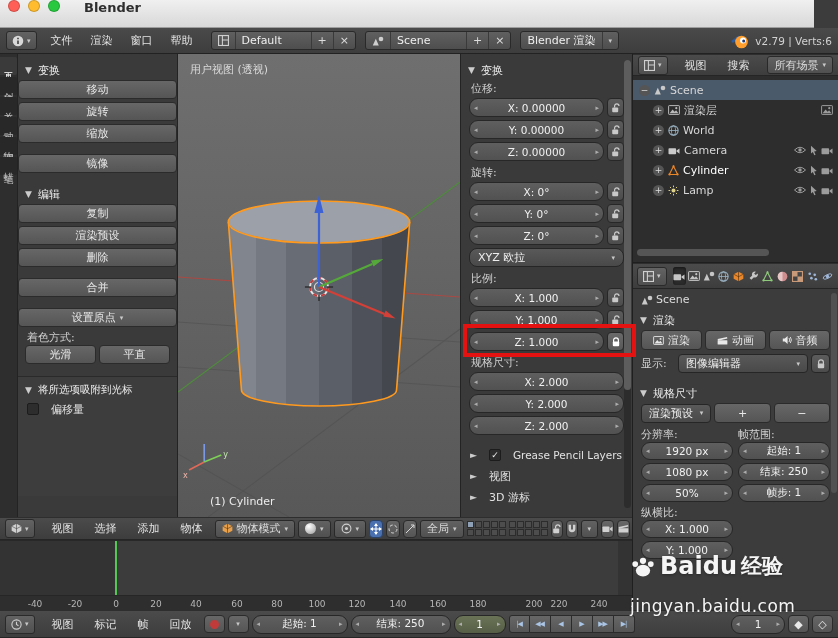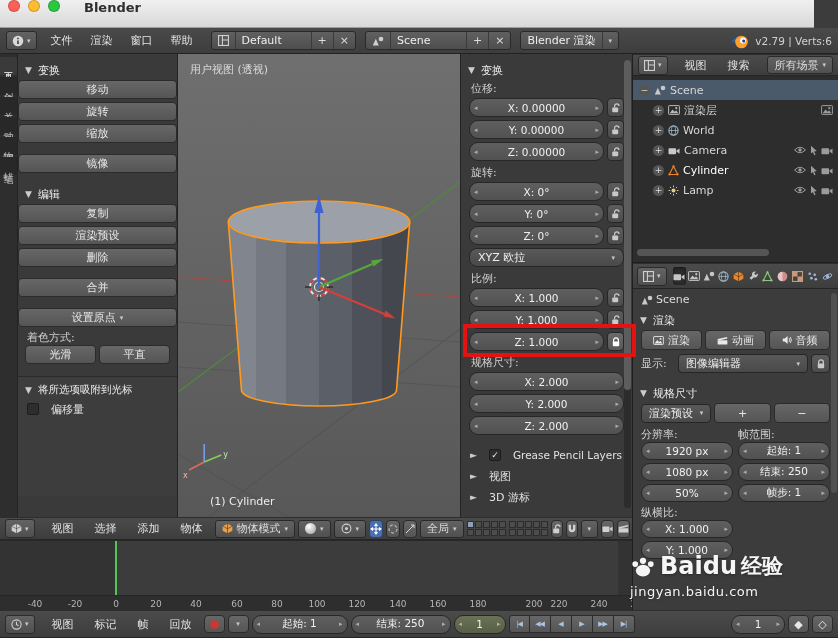--- a/index.html
+++ b/index.html
@@ -128,21 +128,21 @@
 .plabel{height:15px;line-height:15px;color:#d2d2d2}
 .sq{width:19px;height:19px;flex:none}
 #pscroll{position:absolute;right:1px;top:30px;width:6px;height:200px;background:#515151;border-radius:3px}
 
 
 #redbox{left:463px;top:324px;width:173px;height:33px;border:4px solid #e51212;z-index:50}
 #watermark{left:630px;top:552px;width:206px;color:#fff;z-index:60;opacity:.95;
   text-shadow:0 1px 3px rgba(0,0,0,.35)}
 #wm-line1{display:flex;align-items:center;gap:4px;font-weight:bold}
 #wm-latin{font-size:24px}#wm-cn{font-size:21px}
-#wm-url{font-size:13px;margin-top:4px;letter-spacing:.5px}
+#wm-url{font-size:17px;margin-top:16px;letter-spacing:.5px}
 </style>
 </head>
 <body>
 
 <svg width="0" height="0" style="position:absolute">
 <defs>
 <symbol id="ic-lock" viewBox="0 0 10 10">
         <path d="M2.6 5V3.2a2.4 2.4 0 0 1 4.8 0V5" fill="none" stroke="currentColor" stroke-width="1.2"></path>
         <rect x="1.8" y="4.6" width="6.4" height="4.6" rx="1" fill="currentColor"></rect>
       </symbol>

